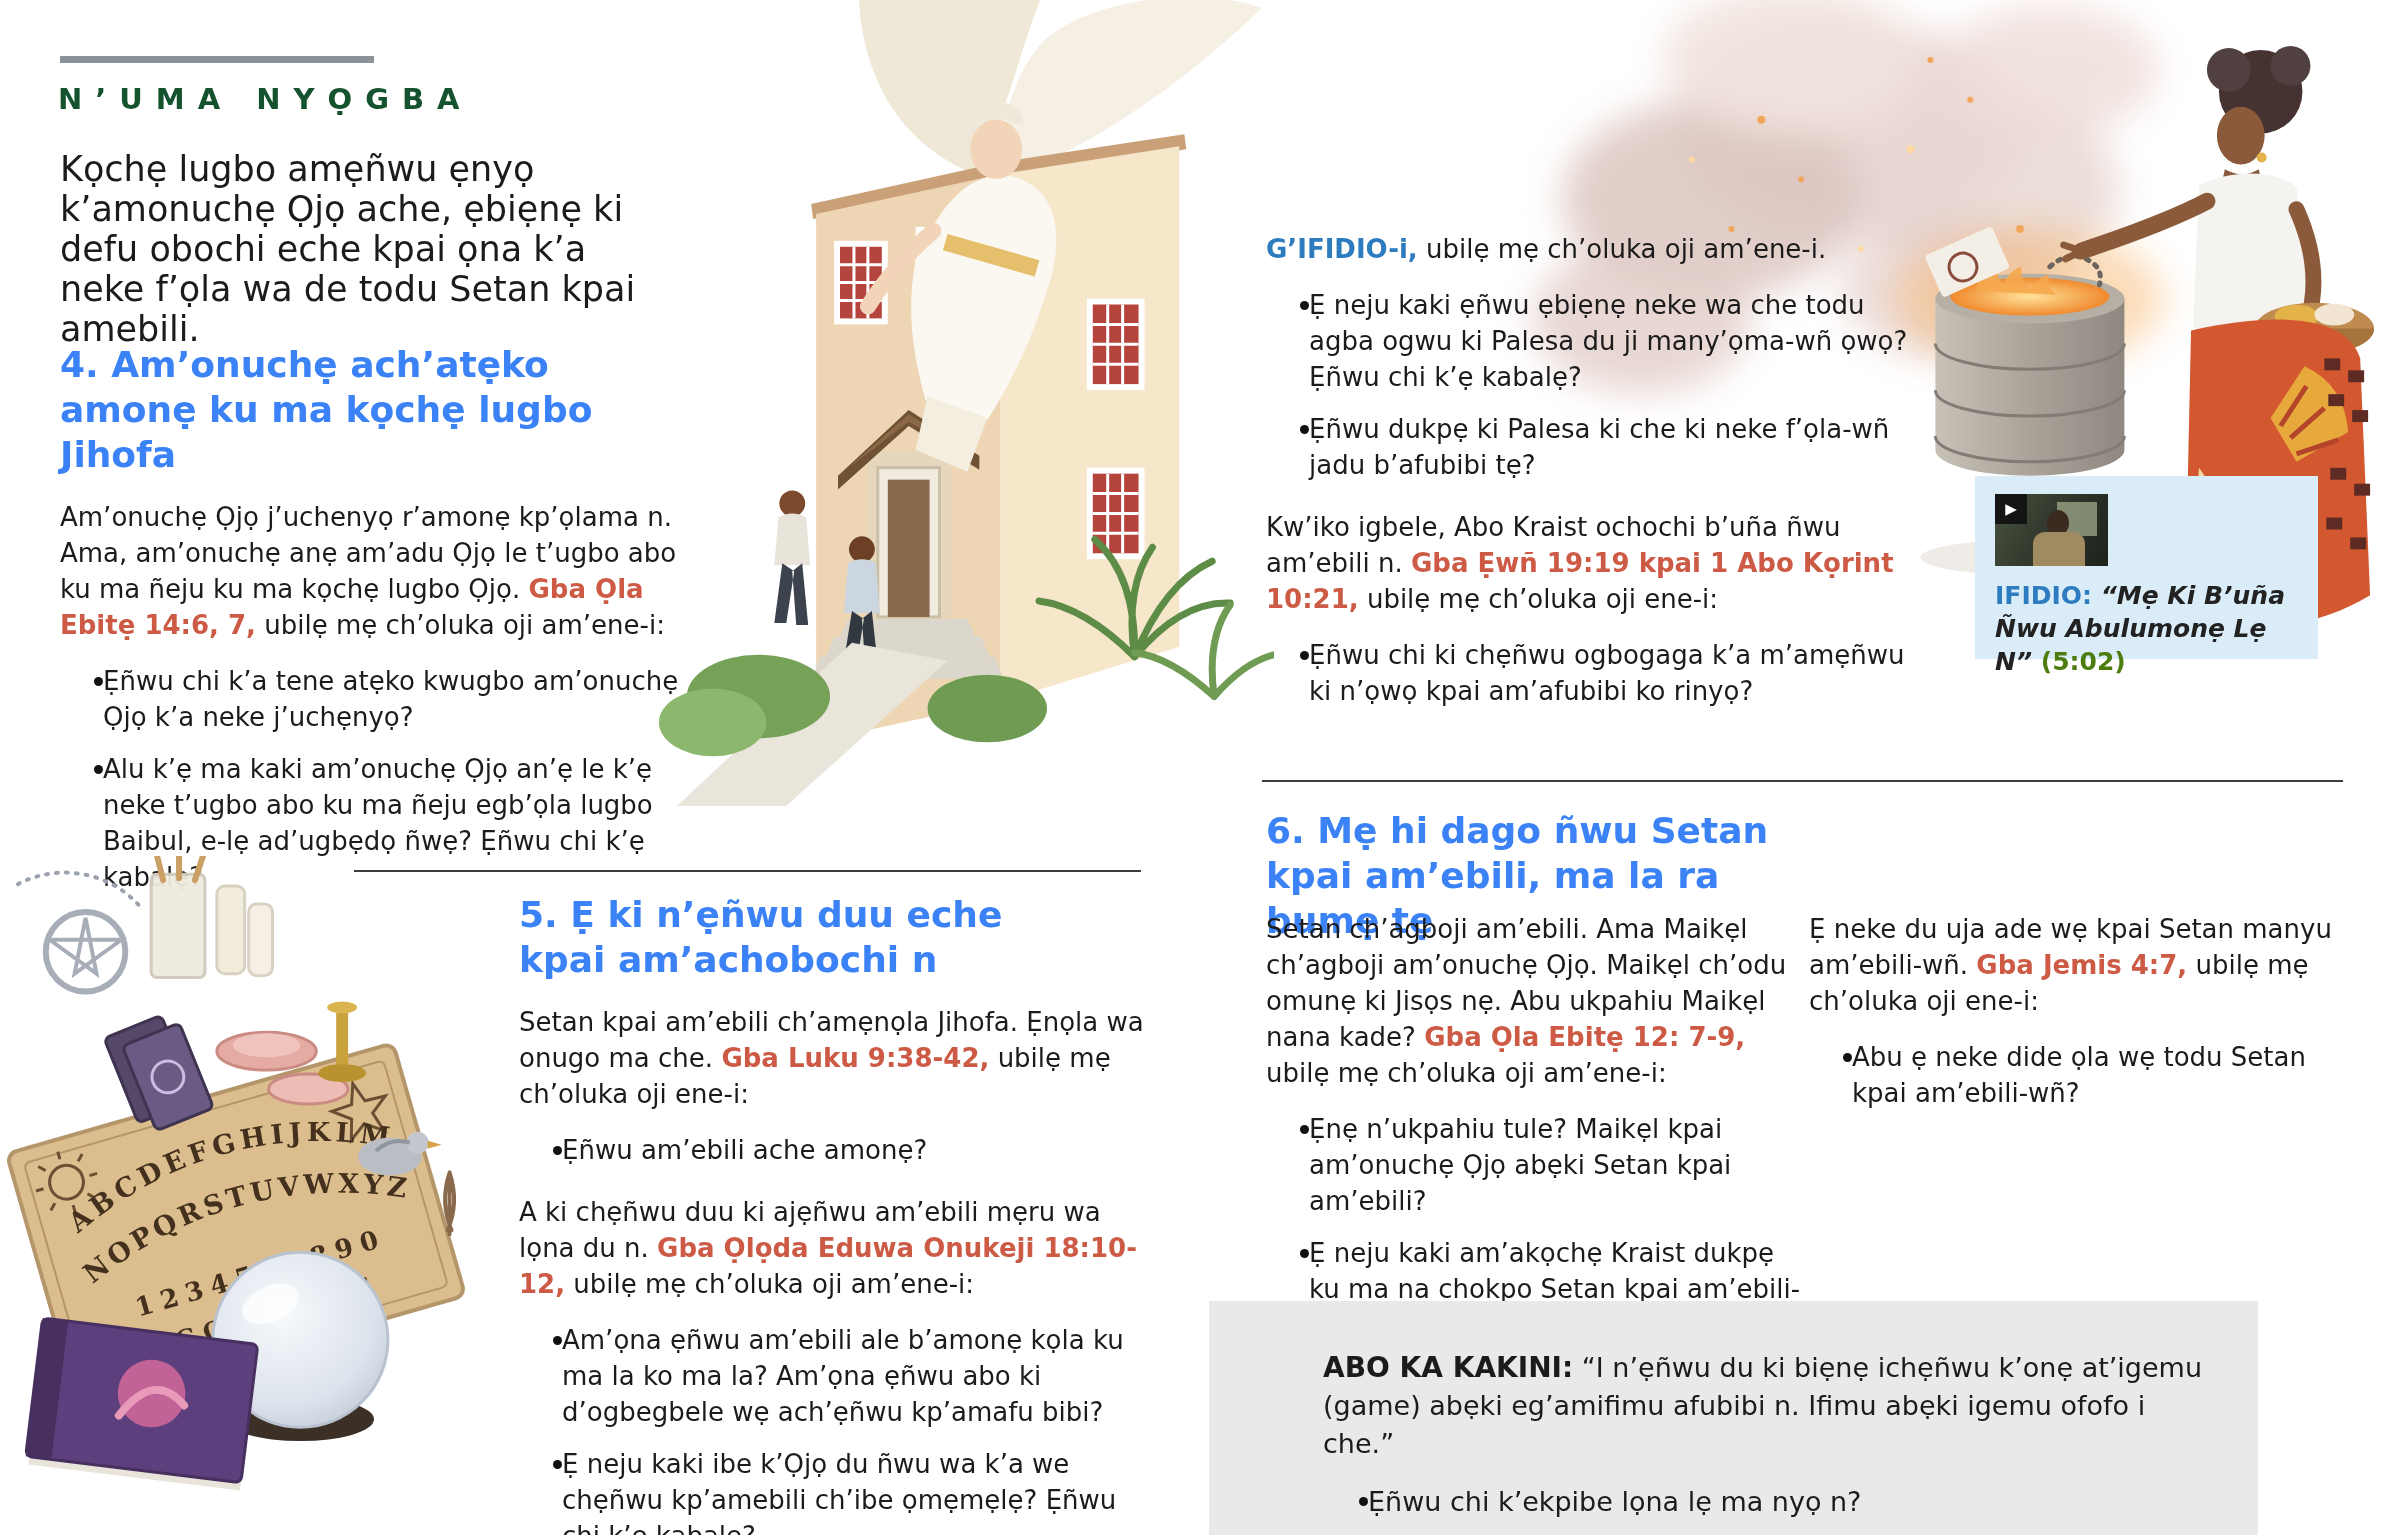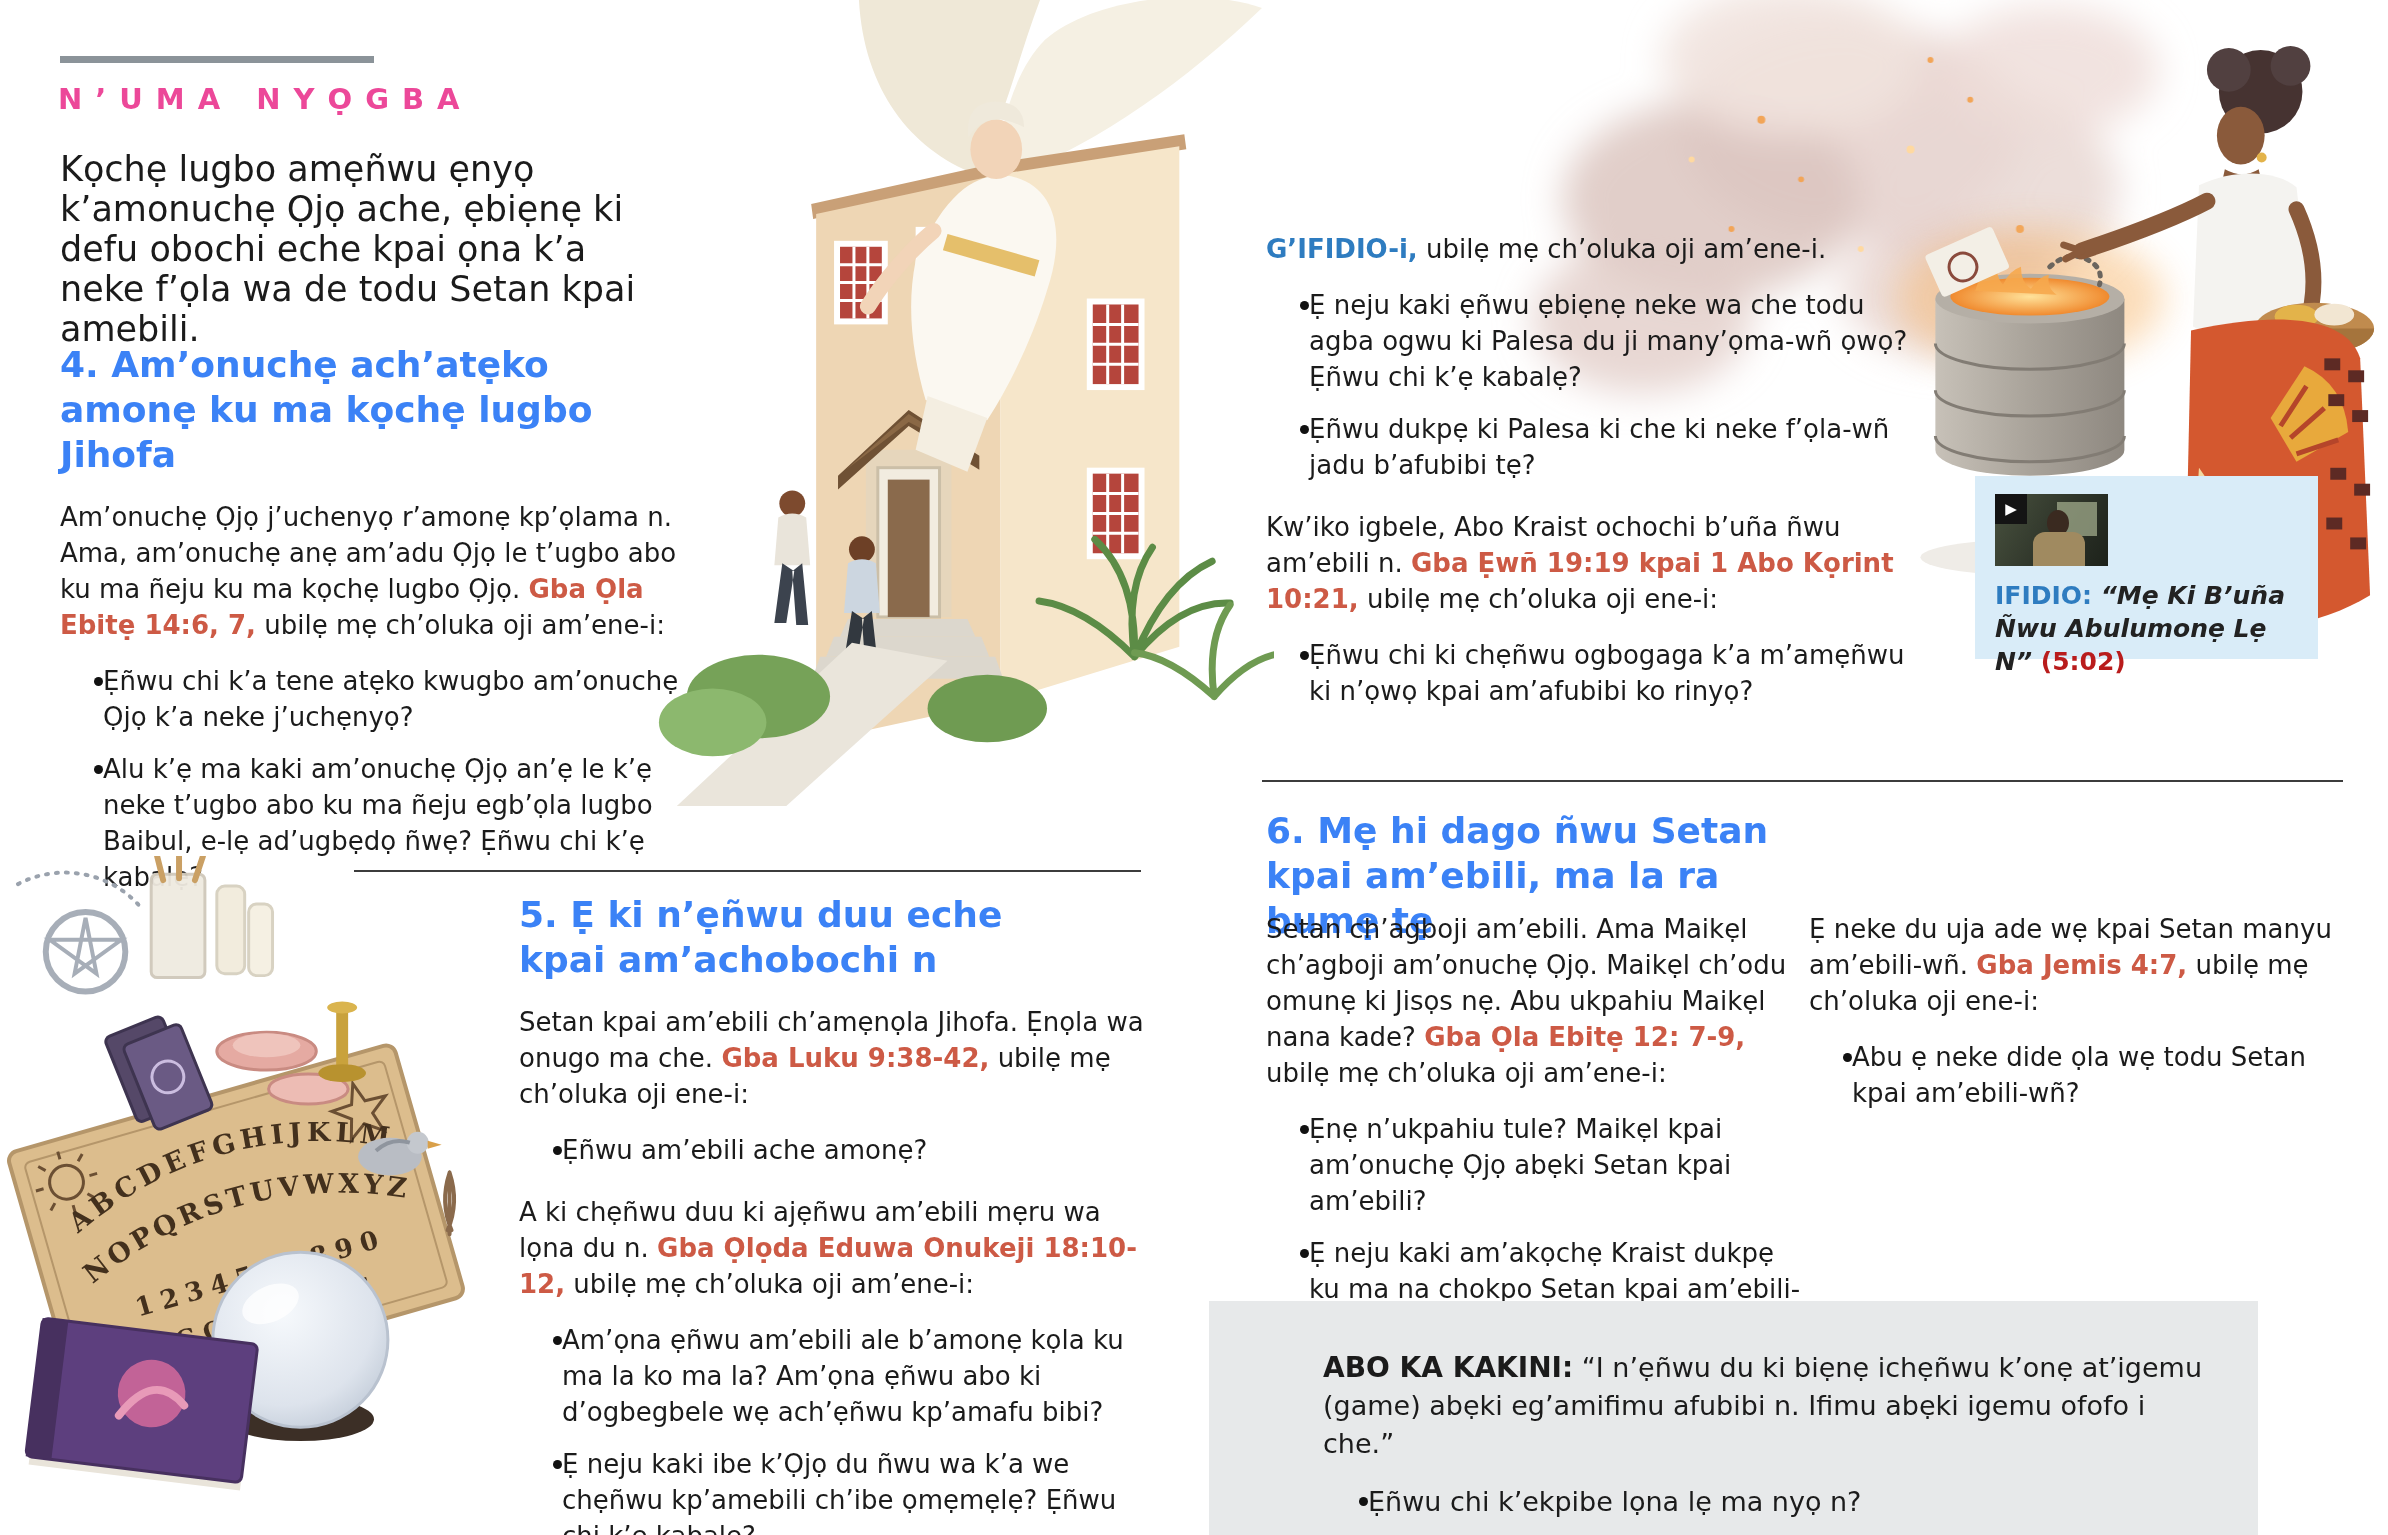--- a/index.html
+++ b/index.html
@@ -3,21 +3,21 @@
 <meta charset="utf-8">
 <style>
   *{box-sizing:border-box;margin:0;padding:0}
   html,body{background:#ffffff}
   body{font-family:"DejaVu Sans","Liberation Sans",sans-serif;color:#1b1b1b}
   .page{position:relative;width:2388px;height:1535px;background:#ffffff;overflow:hidden}
   .abs{position:absolute}
 
   
   .kicker-bar{left:60px;top:56px;width:314px;height:7px;background:#8b9399}
-  .kicker{left:58px;top:82px;font-size:29px;font-weight:700;letter-spacing:13px;color:#ec4899}
+  .kicker{left:58px;top:82px;font-size:29px;font-weight:700;letter-spacing:13px;color:#14532d}
 
   
   .body{font-size:26px;line-height:36px;color:#1b1b1b}
   .intro{left:60px;top:149px;width:607px;font-size:35px;line-height:40px}
   h2{font-size:36px;line-height:45px;font-weight:700;color:#3b82f6;margin-bottom:22px}
   .scripture{color:#cd5a45;font-weight:700;cursor:pointer}
   .bluelabel{color:#2e7cc0;font-weight:700}
   .mt{margin-top:26px}
   ul{list-style:none}
   .bullets{margin-top:20px;display:flex;flex-direction:column;gap:16px}
@@ -44,21 +44,21 @@
 
   
   .video-box{left:1975px;top:476px;width:343px;height:183px;background:#d9ecf8}
   .vthumb{position:absolute;left:20px;top:18px;width:113px;height:72px;background:linear-gradient(120deg,#49523f 0%,#2e3429 55%,#1d221b 100%);cursor:pointer;overflow:hidden}
   .vwindow{position:absolute;left:62px;top:8px;width:40px;height:34px;background:#98a385;opacity:.8}
   .vman-head{position:absolute;left:52px;top:16px;width:22px;height:26px;border-radius:50%;background:#3a2a20}
   .vman-body{position:absolute;left:38px;top:38px;width:52px;height:40px;border-radius:12px 12px 0 0;background:#a08a60}
   .play{position:absolute;left:0;top:0;width:32px;height:30px;background:#141414;color:#ffffff;font-size:15px;display:flex;align-items:center;justify-content:center}
   .vcaption{position:absolute;left:20px;top:103px;width:303px;font-size:25px;line-height:33px;font-weight:700}
   .vtitle{font-style:italic;color:#222}
-  .vdur{color:#b91c1c}
+  .vdur{color:#4d7c0f}
 
   
   .review{left:1209px;top:1301px;width:1049px;height:234px;background:#e7e9ea}
   .review-inner{position:absolute;left:114px;top:48px;width:896px;font-size:27px;line-height:38px}
   .review-label{font-weight:700;font-size:28px}
   .review .bullets{padding-left:36px;}
 
   svg{display:block}
 </style>
 </head>

